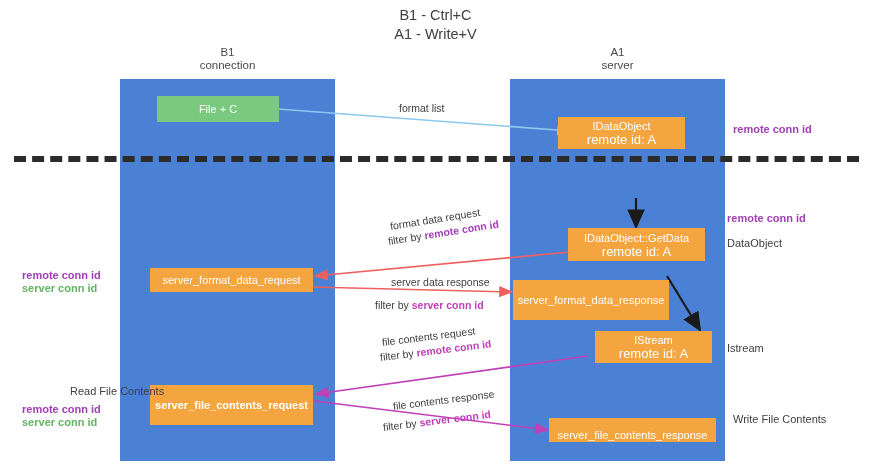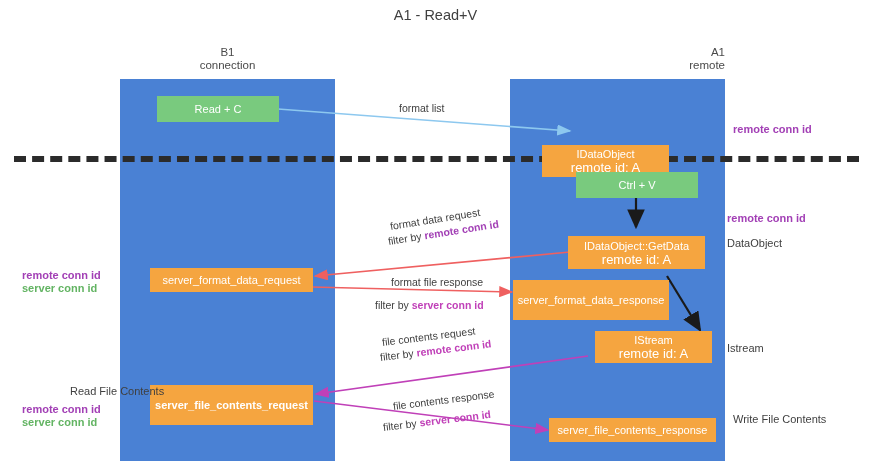--- a/index.html
+++ b/index.html
@@ -23,21 +23,21 @@
 
   .lane-title{
     position:absolute;
     text-align:center;
     font-size:11.5px;
     line-height:13px;
     color:#4a4a4a;
     width:215px;
   }
   .lane-title-b1{left:120px;top:46px;}
-  .lane-title-a1{left:510px;top:46px;text-align:right;}
+  .lane-title-a1{left:510px;top:46px;}
 
   
   .main-title{
     position:absolute;
     left:0;right:0;top:6px;
     text-align:center;
     font-size:14.5px;
     line-height:19px;
     color:#3f3f3f;
   }
@@ -90,30 +90,31 @@
   .alabel.tilt2{transform:rotate(-7deg);transform-origin:left center;}
 
   svg.arrows{position:absolute;left:0;top:0;width:871px;height:467px;overflow:visible;}
 </style>
 </head>
 <body>
 
 <div id="stage">
 
   <div class="main-title">
-    <div>A1 - Read+V</div>
+    <div>B1 - Ctrl+C</div>
+    <div>A1 - Write+V</div>
   </div>
 
   <div class="lane-title lane-title-b1">
     <div>B1</div>
     <div>connection</div>
   </div>
   <div class="lane-title lane-title-a1">
     <div>A1</div>
-    <div>remote</div>
+    <div>server</div>
   </div>
 
   <div class="lane lane-b1"></div>
   <div class="lane lane-a1"></div>
 
   <svg class="arrows">
     <defs>
       <marker id="ah-blue" markerWidth="9" markerHeight="7" refX="8" refY="3.5" orient="auto">
         <polygon points="0 0, 9 3.5, 0 7" fill="#8dc8ef"></polygon>
       </marker>
@@ -139,33 +140,30 @@
     <path d="M667 276 L700 330" stroke="#1a1a1a" stroke-width="2.2" fill="none" marker-end="url(#ah-black)"></path>
 
     <path d="M588 356 L316 394" stroke="#c040b8" stroke-width="1.6" fill="none" marker-end="url(#ah-mag)"></path>
 
     <path d="M314 401 L548 430" stroke="#c040b8" stroke-width="1.6" fill="none" marker-end="url(#ah-mag)"></path>
   </svg>
 
   <div class="divider"></div>
 
   <div class="box green" style="left:157px;top:96px;width:122px;height:26px;">
-    <div>Read + C</div>
-  </div>
-
-  <div class="box orange" style="left:542px;top:117px;width:127px;height:32px;margin-top:28px;">
+    <div>File + C</div>
+  </div>
+
+  <div class="box orange" style="left:558px;top:117px;width:127px;height:32px;">
     <div>IDataObject</div>
     <div class="l2">remote id: A</div>
   </div>
 
-  <div class="box green" style="left:576px;top:172px;width:122px;height:26px;">
-    <div>Ctrl + V</div>
-  </div>
-
-  <div class="box orange" style="left:568px;top:228px;width:137px;height:33px;margin-top:8px;">
+
+  <div class="box orange" style="left:568px;top:228px;width:137px;height:33px;">
     <div>IDataObject::GetData</div>
     <div class="l2">remote id: A</div>
   </div>
 
   <div class="box orange" style="left:150px;top:268px;width:163px;height:24px;">
     <div>server_format_data_request</div>
   </div>
 
   <div class="box orange" style="left:513px;top:280px;width:156px;height:40px;">
     <div>server_format_data_response</div>
@@ -173,32 +171,32 @@
 
   <div class="box orange" style="left:595px;top:331px;width:117px;height:32px;">
     <div>IStream</div>
     <div class="l2">remote id: A</div>
   </div>
 
   <div class="box orange" style="left:150px;top:385px;width:163px;height:40px;font-weight:bold;">
     <div>server_file_contents_request</div>
   </div>
 
-  <div class="box orange" style="left:549px;top:418px;width:167px;height:24px;">
+  <div class="box orange" style="left:549px;top:418px;width:167px;height:24px;justify-content:flex-end;">
     <div>server_file_contents_response</div>
   </div>
 
   <div class="alabel" style="left:399px;top:101px;">format list</div>
 
   <div class="alabel tilt" style="left:390px;top:219px;">format data request</div>
   <div class="alabel tilt" style="left:388px;top:234px;">
     <span>filter by </span><span class="c-purple">remote conn id</span>
   </div>
 
-  <div class="alabel" style="left:391px;top:275px;">format file response</div>
+  <div class="alabel" style="left:391px;top:275px;">server data response</div>
   <div class="alabel" style="left:375px;top:298px;">
     <span>filter by </span><span class="c-magenta">server conn id</span>
   </div>
 
   <div class="alabel tilt2" style="left:382px;top:335px;">file contents request</div>
   <div class="alabel tilt2" style="left:380px;top:350px;">
     <span>filter by </span><span class="c-magenta">remote conn id</span>
   </div>
 
   <div class="alabel tilt2" style="left:393px;top:399px;">file contents response</div>

